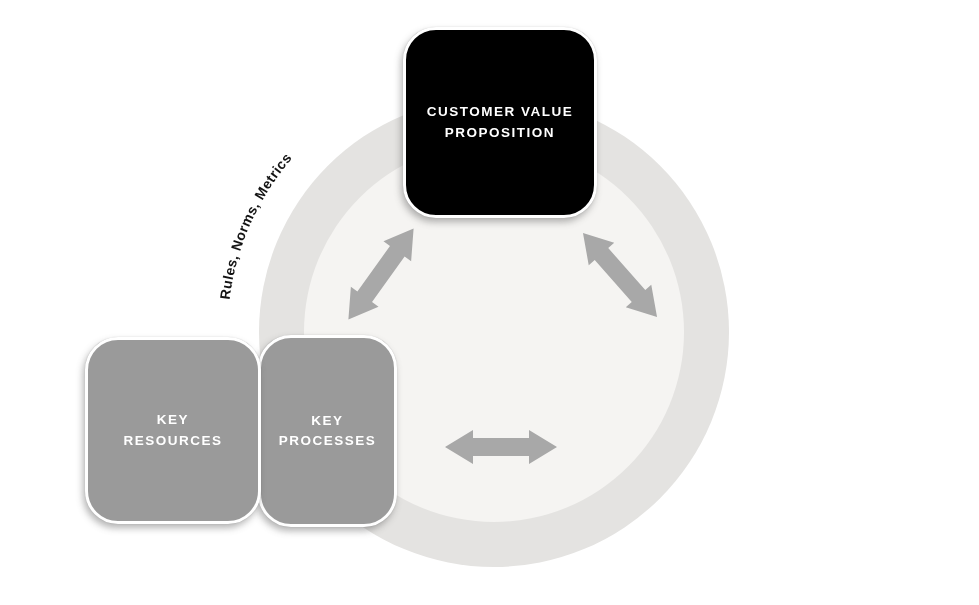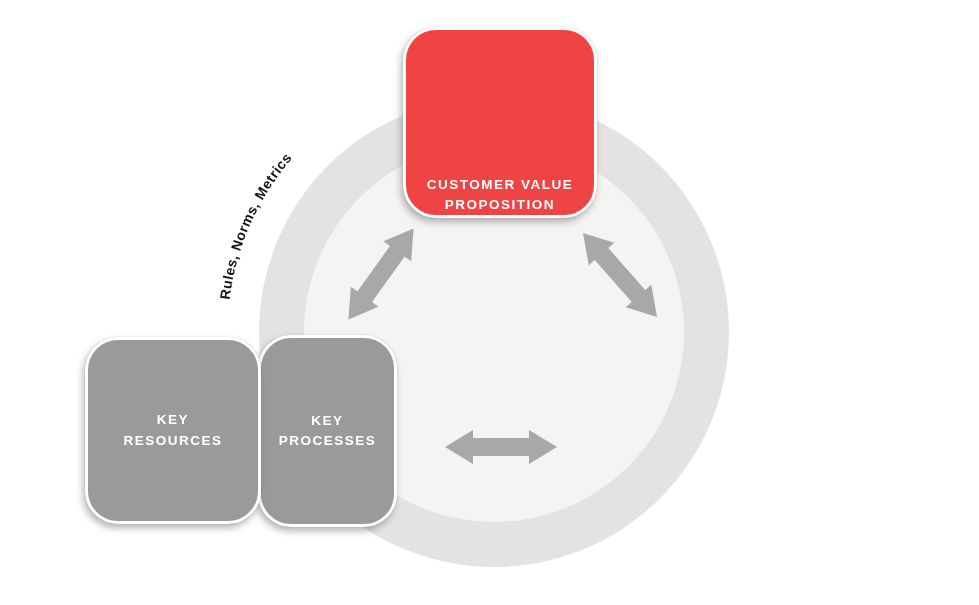--- a/index.html
+++ b/index.html
@@ -57,18 +57,18 @@
   </svg>
 
   <div class="node node-kp" style="background: rgb(154, 154, 154);">
     <span class="node-label">KEY PROCESSES</span>
   </div>
 
   <div class="node node-kr" style="background: rgb(154, 154, 154);">
     <span class="node-label">KEY RESOURCES</span>
   </div>
 
-  <div class="node node-cvp" style="background: #ef4444; align-items: flex-end;">
+  <div class="node node-cvp" style="background: #000000;">
     <span class="node-label">CUSTOMER VALUE PROPOSITION</span>
   </div>
 
 
 </div>
 
 </body></html>

